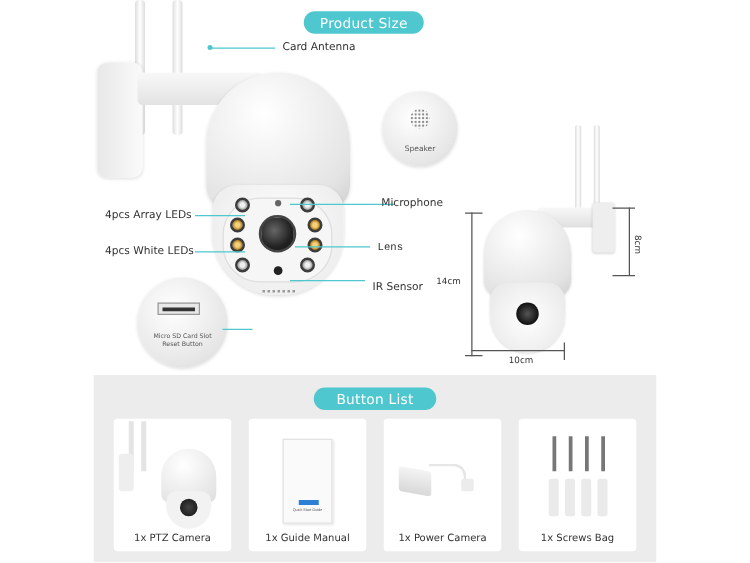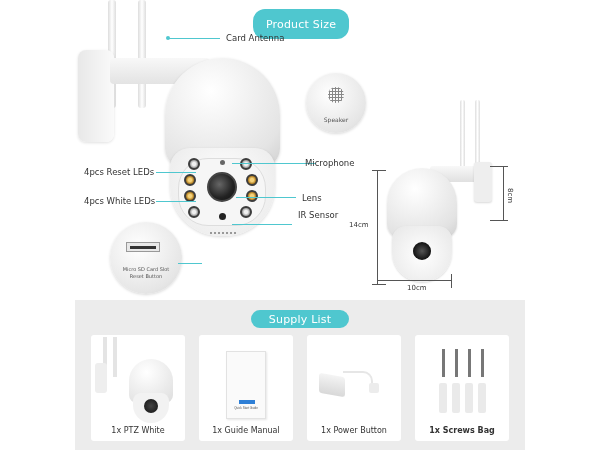--- a/index.html
+++ b/index.html
@@ -20,21 +20,21 @@
   .card { position: absolute; top: 335px; width: 94px; height: 106px; background: #fff; border-radius: 3px; }
   .card-label { position: absolute; bottom: 6px; left: 0; right: 0; text-align: center; font-size: 8px; color: #333; font-family: "DejaVu Sans", sans-serif; }
   .circ { position: absolute; border-radius: 50%; background: radial-gradient(circle at 40% 35%, #ffffff, #e6e6e6 70%, #d4d4d4); box-shadow: 0 1px 3px rgba(0,0,0,0.15); }
   .led { position: absolute; width: 12px; height: 12px; border-radius: 50%; border: 2px solid #3c3c3c; }
   .led.w { background: radial-gradient(circle, #f0f0f0 30%, #9a9a9a 70%); }
   .led.y { background: radial-gradient(circle, #f5d27a 30%, #b07a1a 70%); }
 </style>
 </head>
 <body>
 
-<div class="pill" style="left:253px; top:9px; width:96px; height:30px;">Product Size</div>
+<div class="pill" style="left:243px; top:9px; width:96px; height:18px;">Product Size</div>
 
 <div class="abs" style="left:70px; top:0; width:210px; height:240px;">
 
   <div class="abs" style="left:38px; top:0; width:8px; height:108px; background:linear-gradient(90deg,#ddd,#fff,#ddd); border-radius:3px;"></div>
   <div class="abs" style="left:68px; top:0; width:8px; height:108px; background:linear-gradient(90deg,#ddd,#fff,#ddd); border-radius:3px;"></div>
 
   <div class="abs" style="left:8px; top:50px; width:36px; height:92px; background:linear-gradient(90deg,#e8e8e8,#fafafa); border-radius:8px; box-shadow:0 1px 3px rgba(0,0,0,0.12);"></div>
 
   <div class="abs" style="left:40px; top:58px; width:100px; height:26px; background:linear-gradient(180deg,#f8f8f8,#e3e3e3); border-radius:4px;"></div>
 
@@ -53,34 +53,34 @@
   <div class="abs" style="left:137px; top:172px; width:30px; height:30px; border-radius:50%; background:radial-gradient(circle at 40% 40%,#666,#222 60%,#111); border:2px solid #444;"></div>
   <div class="abs" style="left:149px; top:213px; width:7px; height:7px; border-radius:50%; background:#222;"></div>
   <div class="abs" style="left:150px; top:160px; width:5px; height:5px; border-radius:50%; background:#666;"></div>
   <div class="abs" style="left:140px; top:232px; width:26px; height:2px; border-top:2px dotted #999;"></div>
 </div>
 
 <div class="dot" style="left:166px; top:36px;"></div>
 <div class="line" style="left:168px; top:38px; width:52px;"></div>
 <div class="label" style="left:226px; top:33px;">Card Antenna</div>
 
-<div class="label" style="left:84px; top:167px;">4pcs Reset LEDs</div>
+<div class="label" style="left:84px; top:167px;">4pcs Array LEDs</div>
 <div class="line" style="left:156px; top:172px; width:40px;"></div>
 
 <div class="label" style="left:84px; top:196px;">4pcs White LEDs</div>
 <div class="line" style="left:156px; top:201px; width:40px;"></div>
 
 <div class="line" style="left:232px; top:163px; width:84px;"></div>
 <div class="label" style="left:305px; top:158px;">Microphone</div>
 
 <div class="line" style="left:236px; top:197px; width:60px;"></div>
-<div class="label" style="left:302px; top:193px;">Lens</div>
+<div class="label" style="left:302px; top:193px;font-family:Liberation Mono, monospace;">Lens</div>
 
 <div class="line" style="left:232px; top:224px; width:60px;"></div>
-<div class="label" style="left:298px; top:210px;">IR Sensor</div>
+<div class="label" style="left:298px; top:225px;">IR Sensor</div>
 
 <div class="circ" style="left:306px; top:73px; width:60px; height:60px;">
   <div class="abs" style="left:22px; top:14px; width:16px; height:16px; border-radius:50%; background:radial-gradient(#888 1px, transparent 1.2px) 0 0/3px 3px;"></div>
   <div class="abs" style="left:0; right:0; top:43px; text-align:center; font-size:6px; color:#555; font-family:'DejaVu Sans',sans-serif;">Speaker</div>
 </div>
 
 <div class="circ" style="left:110px; top:222px; width:72px; height:72px;">
   <div class="abs" style="left:16px; top:20px; width:34px; height:10px; background:#e8e8e8; border:1px solid #999;">
       <div style="position:absolute;left:3px;top:3px;width:26px;height:3px;background:#333;"></div>
     </div>
@@ -107,48 +107,48 @@
 <div class="dim" style="left:377px; top:280px; width:75px; height:1px;"></div>
 <div class="dim" style="left:451px; top:274px; width:1px; height:14px;"></div>
 <div class="dimtxt" style="left:407px; top:284px;">10cm</div>
 
 <div class="dim" style="left:503px; top:166px; width:1px; height:54px;"></div>
 <div class="dim" style="left:490px; top:166px; width:18px; height:1px;"></div>
 <div class="dim" style="left:490px; top:220px; width:18px; height:1px;"></div>
 <div class="dimtxt" style="left:502px; top:188px; transform:rotate(90deg); transform-origin:left top; margin-left:12px;">8cm</div>
 
 <div class="panel"></div>
-<div class="pill" style="left:251px; top:310px; width:98px; height:18px;">Supply List</div>
+<div class="pill" style="left:251px; top:310px; width:98px; height:18px;">Button List</div>
 
 <div class="card" style="left:91px;">
   <div class="abs" style="left:12px; top:2px; width:4px; height:40px; background:#e4e4e4;"></div>
   <div class="abs" style="left:22px; top:2px; width:4px; height:40px; background:#e4e4e4;"></div>
   <div class="abs" style="left:4px; top:28px; width:12px; height:30px; background:#eee; border-radius:3px;"></div>
   <div class="abs" style="left:38px; top:24px; width:44px; height:44px; background:radial-gradient(circle at 40% 30%,#fff,#ddd); border-radius:22px 22px 8px 8px;"></div>
   <div class="abs" style="left:42px; top:58px; width:36px; height:30px; background:#f2f2f2; border-radius:8px 8px 18px 18px;"></div>
   <div class="abs" style="left:53px; top:64px; width:14px; height:14px; border-radius:50%; background:radial-gradient(circle,#444,#111);"></div>
-  <div class="card-label">1x PTZ White</div>
+  <div class="card-label">1x PTZ Camera</div>
 </div>
 
 <div class="card" style="left:199px;">
   <div class="abs" style="left:27px; top:16px; width:40px; height:68px; background:#fafafa; border:1px solid #e2e2e2; box-shadow:1px 1px 2px rgba(0,0,0,0.1);">
     <div class="abs" style="left:12px; top:48px; width:16px; height:4px; background:#2e7fd6;"></div>
     <div class="abs" style="left:0; right:0; top:54px; text-align:center; font-size:3px; color:#555;">Quick Start Guide</div>
   </div>
   <div class="card-label">1x Guide Manual</div>
 </div>
 
 <div class="card" style="left:307px;">
   <div class="abs" style="left:12px; top:40px; width:26px; height:20px; background:linear-gradient(180deg,#f4f4f4,#d8d8d8); border-radius:3px; transform:skewY(10deg);"></div>
   <div class="abs" style="left:36px; top:36px; width:30px; height:16px; border-top:2px solid #e6e6e6; border-right:2px solid #e6e6e6; border-radius:0 10px 0 0;"></div>
   <div class="abs" style="left:62px; top:48px; width:10px; height:10px; background:#ececec; border-radius:2px;"></div>
-  <div class="card-label">1x Power Button</div>
+  <div class="card-label">1x Power Camera</div>
 </div>
 
-<div class="card" style="left:415px;font-weight:bold;">
+<div class="card" style="left:415px;">
   <div class="abs" style="left:27px; top:14px; width:3px; height:28px; background:#777;"></div>
   <div class="abs" style="left:40px; top:14px; width:3px; height:28px; background:#777;"></div>
   <div class="abs" style="left:53px; top:14px; width:3px; height:28px; background:#777;"></div>
   <div class="abs" style="left:66px; top:14px; width:3px; height:28px; background:#777;"></div>
   <div class="abs" style="left:24px; top:48px; width:8px; height:30px; background:#eaeaea; border-radius:2px;"></div>
   <div class="abs" style="left:37px; top:48px; width:8px; height:30px; background:#eaeaea; border-radius:2px;"></div>
   <div class="abs" style="left:50px; top:48px; width:8px; height:30px; background:#eaeaea; border-radius:2px;"></div>
   <div class="abs" style="left:63px; top:48px; width:8px; height:30px; background:#eaeaea; border-radius:2px;"></div>
   <div class="card-label">1x Screws Bag</div>
 </div>

